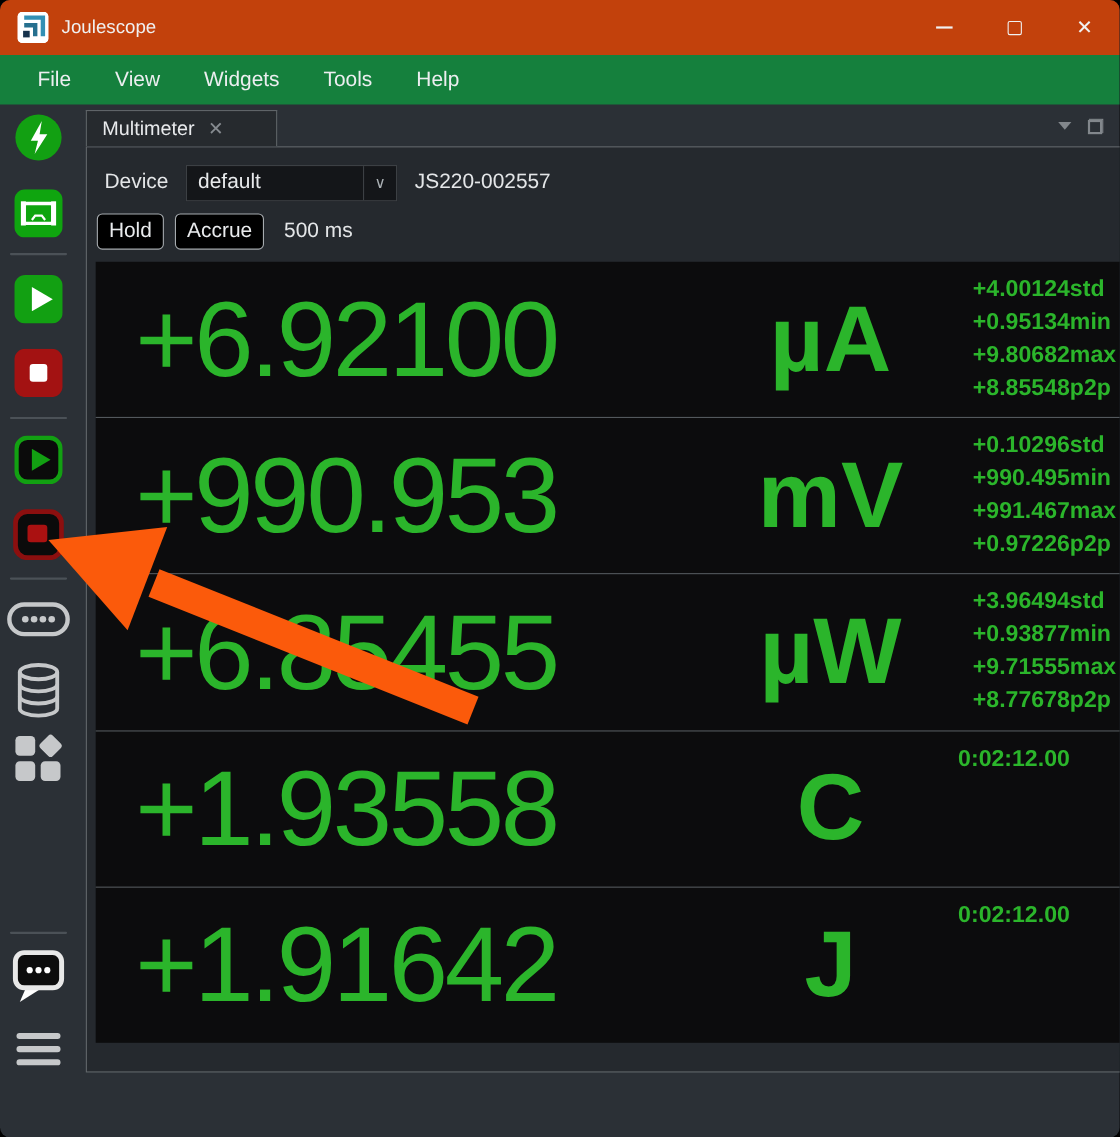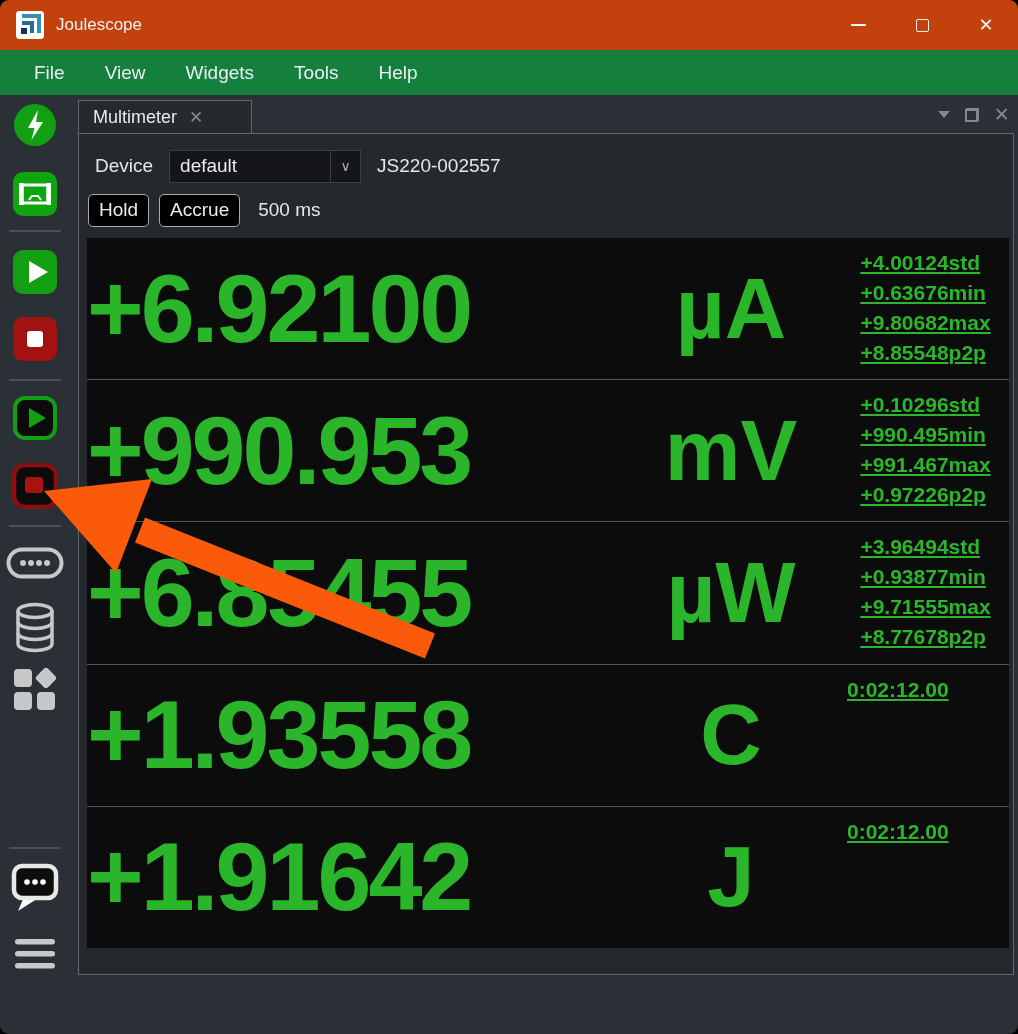--- a/index.html
+++ b/index.html
@@ -49,28 +49,28 @@
   .combo-value{flex:1;padding-left:10px;font-size:19px;color:#e8eaec;}
   .combo-arrow{width:30px;height:100%;border-left:1px solid #3c4044;display:flex;align-items:center;justify-content:center;color:#aab0b4;font-size:14px;}
   .controls-row{height:44px;display:flex;align-items:center;padding-left:3px;gap:10px;}
   .btn{height:33px;padding:0 10px;background:#000000;border:1px solid #a6abaf;border-radius:5px;
        font-size:19px;color:#e9ebed;font-family:"Liberation Sans",sans-serif;cursor:pointer;}
   .duration{font-size:19px;color:#e4e6e8;margin-left:8px;}
   
   .display{margin:6px 0 0 2px;height:710px;background:#0c0c0d;display:flex;flex-direction:column;}
   .m-row{flex:1;display:flex;border-bottom:1px solid #53585c;overflow:hidden;}
   .m-row:last-child{border-bottom:none;}
-  .m-value{width:528px;display:flex;align-items:center;
-           font-size:97px;font-weight:bold;letter-spacing:-3px;white-space:nowrap;
-           color:var(--color-accent_green,#2bb52b);}
+  .m-value{width:528px;display:flex;align-items:center;padding-left:12px;
+           font-size:97px;font-weight:normal;letter-spacing:-3px;white-space:nowrap;
+           color:var(--color-accent_green,#2bb52b);margin-left:24px;}
   .m-unit{width:232px;display:flex;align-items:center;justify-content:center;
           font-size:85px;font-weight:bold;color:var(--color-accent_green,#2bb52b);}
   .m-stats{flex:1;padding:10px 14px 0 0;display:flex;flex-direction:column;}
   .stat-line{display:flex;justify-content:flex-end;font-size:21px;font-weight:bold;
-             line-height:30px;color:var(--color-accent_green,#2bb52b);white-space:nowrap;text-decoration:underline;}
+             line-height:30px;color:var(--color-accent_green,#2bb52b);white-space:nowrap;}
   .stat-value{text-align:right;}
   .stat-label{width:46px;margin-left:0;text-align:left;}
   
   .arrow-overlay{position:absolute;left:0;top:0;width:1018px;height:1034px;pointer-events:none;z-index:50;}
   .arrow-shape{fill:var(--color-arrow_orange,#fb5a0b);stroke:none;}
   .arrow-shaft{stroke:var(--color-arrow_orange,#fb5a0b);stroke-width:27;fill:none;}
 </style>
 </head>
 <body>
 
@@ -234,21 +234,21 @@
 
           <div class="m-row">
             <div class="m-value">+6.92100</div>
             <div class="m-unit">µA</div>
             <div class="m-stats">
               <div class="stat-line">
                   <span class="stat-value">+4.00124</span>
                   <span class="stat-label">std</span>
                 </div>
               <div class="stat-line">
-                  <span class="stat-value">+0.63676</span>
+                  <span class="stat-value">+0.95134</span>
                   <span class="stat-label">min</span>
                 </div>
               <div class="stat-line">
                   <span class="stat-value">+9.80682</span>
                   <span class="stat-label">max</span>
                 </div>
               <div class="stat-line">
                   <span class="stat-value">+8.85548</span>
                   <span class="stat-label">p2p</span>
                 </div>

